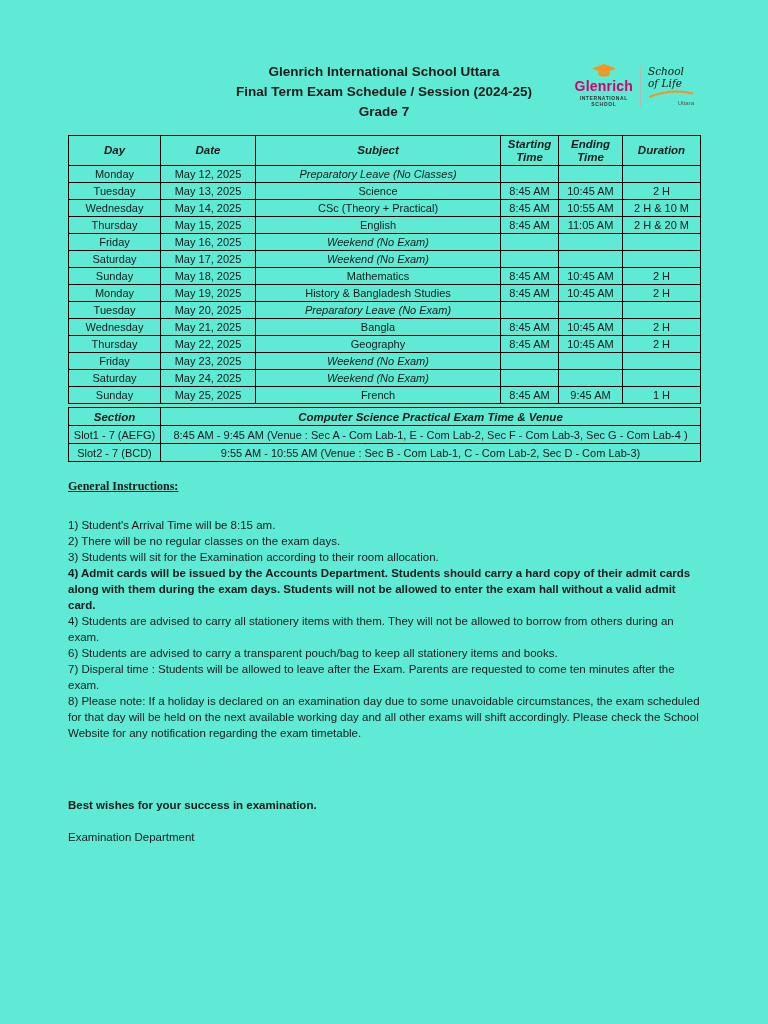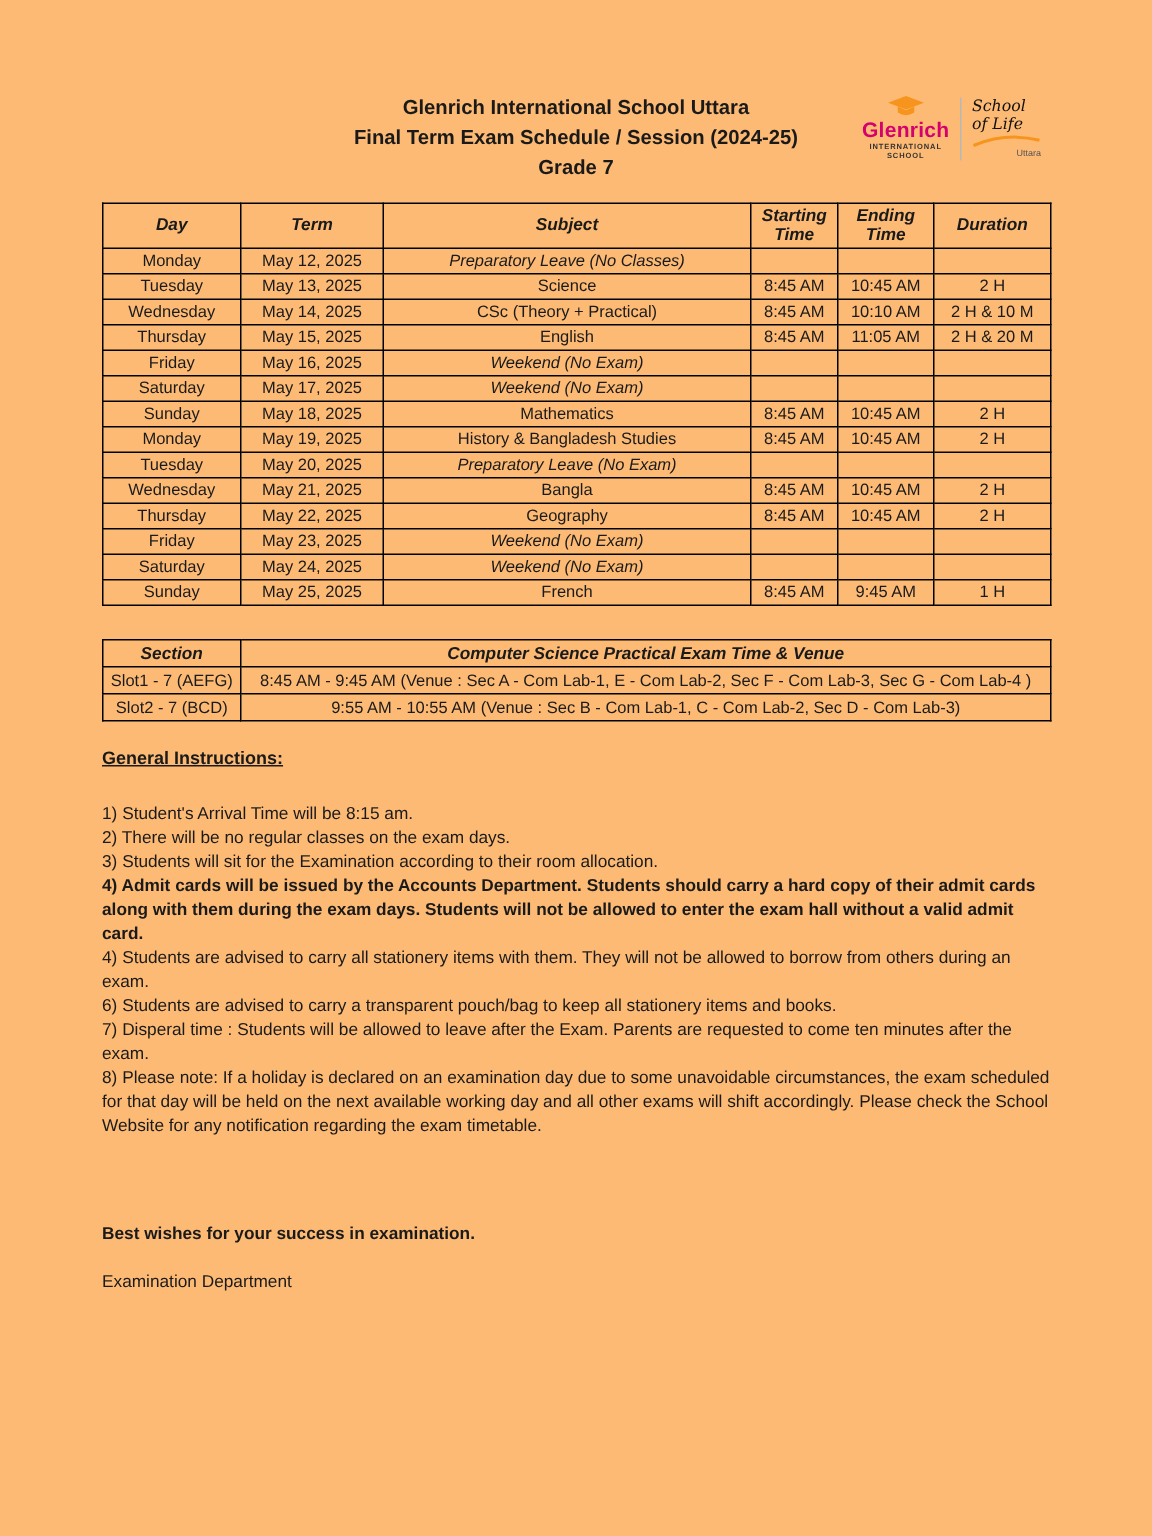--- a/index.html
+++ b/index.html
@@ -11,21 +11,21 @@
   html, body { background: #ffffff; }
   body {
     width: 768px; height: 1024px;
     font-family: "Liberation Sans", sans-serif;
     color: var(--ink);
   }
   .page {
     position: relative;
     width: 768px; height: 1024px;
     padding: 62px 68px 12px 68px;
-    background: #fdba74;
+    background: #5eead4;
     overflow: hidden;
   }
 
   
   .titles { text-align: center; font-weight: bold; font-size: 13.5px; line-height: 20px; }
 
   
   .logo {
     position: absolute; top: 64px; right: 74px;
     display: flex; align-items: center; gap: 7px;
@@ -51,30 +51,31 @@
     vertical-align: middle;
     padding: 1px 3px;
     overflow: hidden;
     white-space: nowrap;
   }
   .schedule { margin-top: 13px; }
   .schedule th { font-weight: bold; font-style: italic; font-size: 11.5px; height: 30px; white-space: normal; line-height: 13px; }
   .schedule td { height: 17px; line-height: 14px; }
   .italic { font-style: italic; }
 
-  .practical { margin-top: 22px; }
+  .practical { margin-top: 3px; }
   .practical th { font-weight: bold; font-style: italic; font-size: 11.5px; height: 18px; }
   .practical td { height: 18px; font-size: 11px; }
 
   
   .instructions-heading {
     margin-top: 17px;
     font-weight: bold;
     font-size: 12px;
     text-decoration: underline;
+    font-family: Liberation Serif, serif;
   }
   .instruction-list { margin-top: 23px; }
   .instr { font-size: 11.5px; line-height: 16px; }
   .instr.bold, .bold { font-weight: bold; }
   .example-para { margin-top: 16px; font-size: 11.5px; line-height: 16px; }
   .closing-line { margin-top: 56px; font-size: 11.5px; line-height: 16px; font-weight: bold; }
   .signature-line { margin-top: 16px; font-size: 11.5px; line-height: 16px; }
 </style>
 </head>
 <body>
@@ -111,21 +112,21 @@
       <col style="width:92px">
         <col style="width:95px">
         <col style="width:245px">
       <col style="width:58px">
         <col style="width:64px">
         <col style="width:78px">
     </colgroup>
     <thead>
       <tr>
         <th>Day</th>
-        <th>Term</th>
+        <th>Date</th>
         <th>Subject</th>
         <th>Starting Time</th>
         <th>Ending Time</th>
         <th>Duration</th>
       </tr>
     </thead>
     <tbody>
         <tr>
           <td>Monday</td>
           <td>May 12, 2025</td>
@@ -140,21 +141,21 @@
           <td>Science</td>
           <td>8:45 AM</td>
           <td>10:45 AM</td>
           <td>2 H</td>
         </tr>
         <tr>
           <td>Wednesday</td>
           <td>May 14, 2025</td>
           <td>CSc (Theory + Practical)</td>
           <td>8:45 AM</td>
-          <td>10:10 AM</td>
+          <td>10:55 AM</td>
           <td>2 H &amp; 10 M</td>
         </tr>
         <tr>
           <td>Thursday</td>
           <td>May 15, 2025</td>
           <td>English</td>
           <td>8:45 AM</td>
           <td>11:05 AM</td>
           <td>2 H &amp; 20 M</td>
         </tr>

